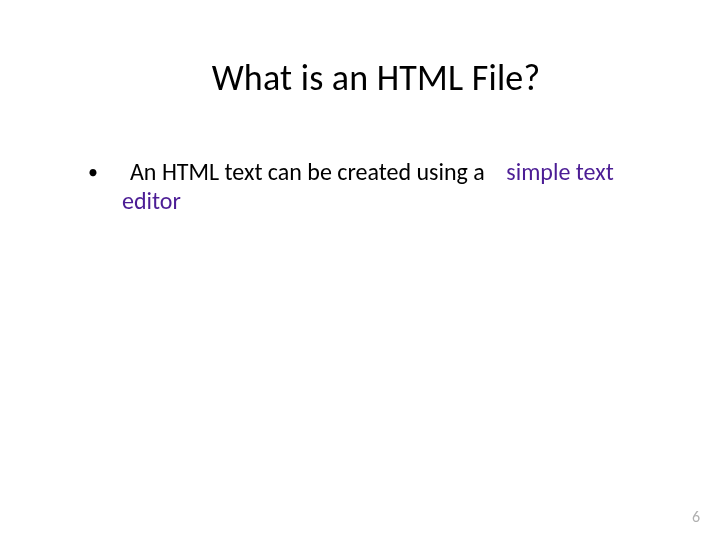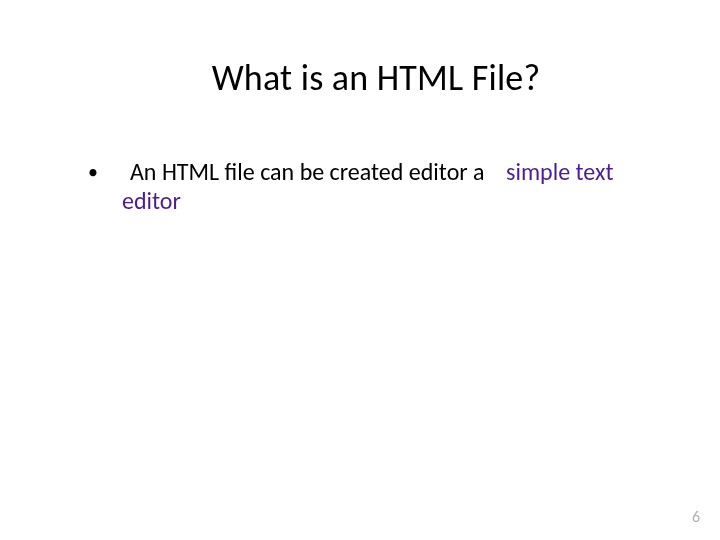--- a/index.html
+++ b/index.html
@@ -57,17 +57,17 @@
     }
   </style>
 </head>
 <body>
 
 <h1 class="slide-title">What is an HTML File?</h1>
 
 <div class="content">
   <div class="bullet-item">
     <span class="bullet-marker">•</span>
-    <span class="bullet-text"><span>An HTML file can be created editor a </span><span class="highlight">simple text editor</span></span>
+    <span class="bullet-text"><span>An HTML text can be created using a </span><span class="highlight">simple text editor</span></span>
   </div>
 </div>
 
 <div class="page-number">6</div>
 
 </body></html>

